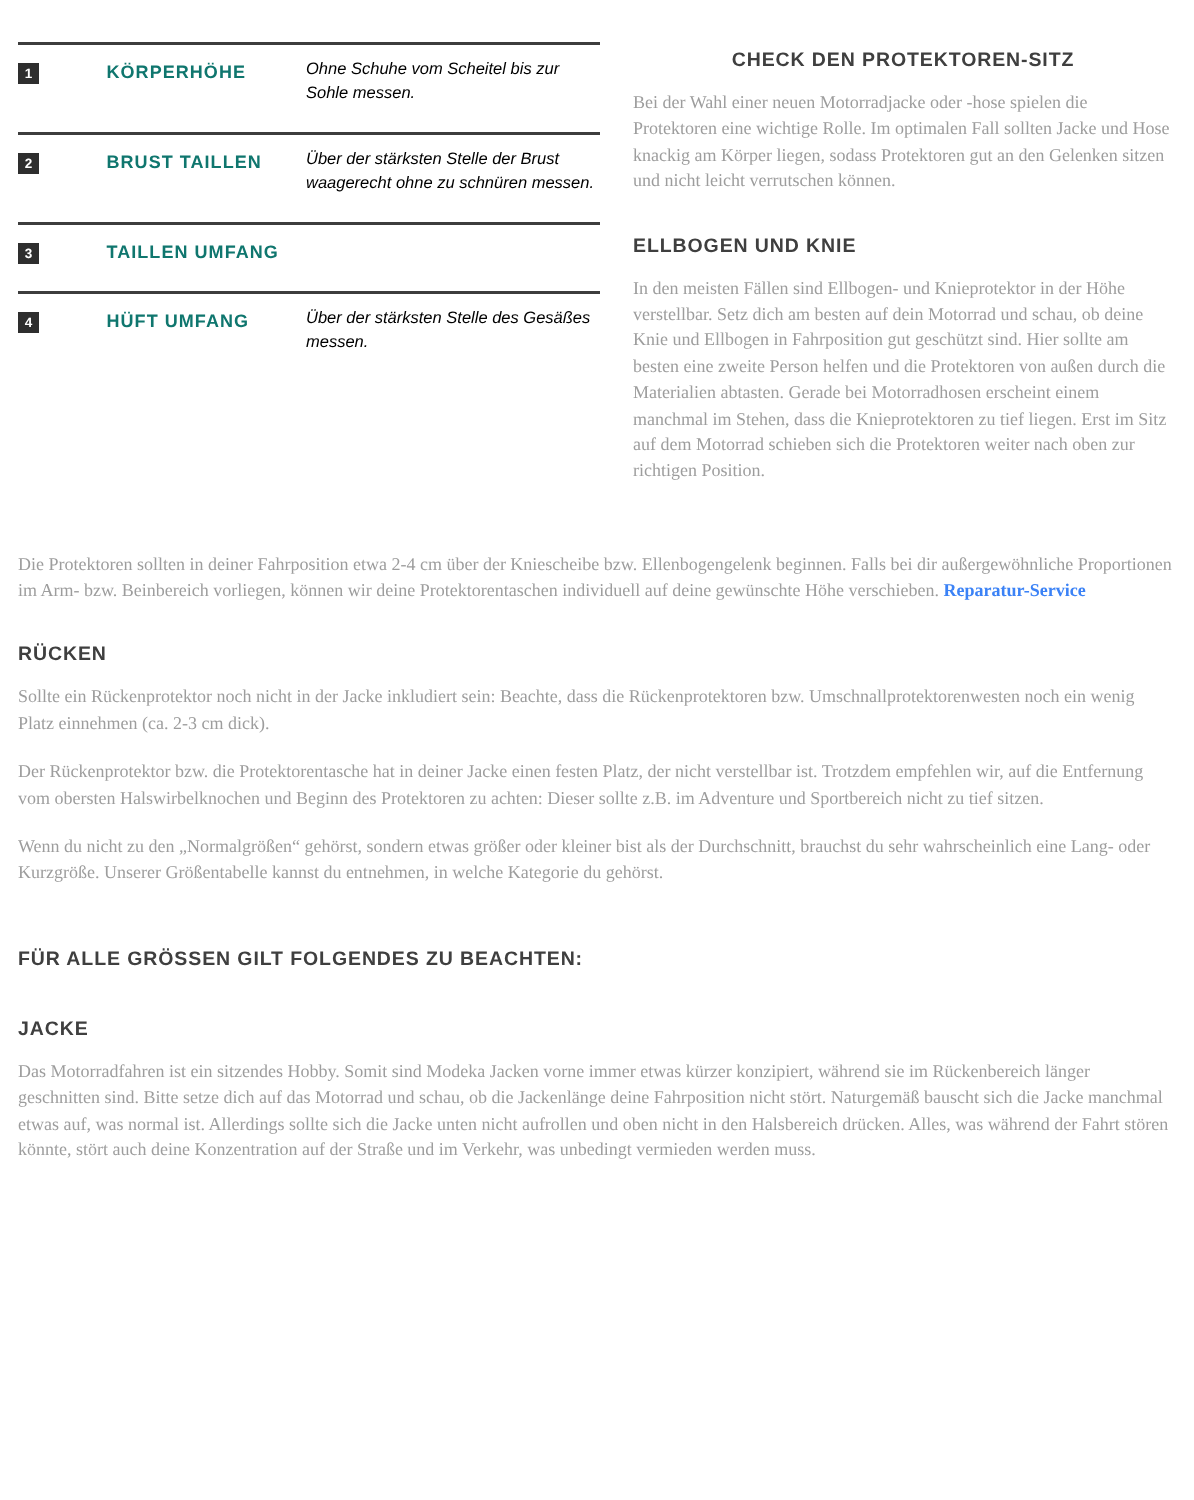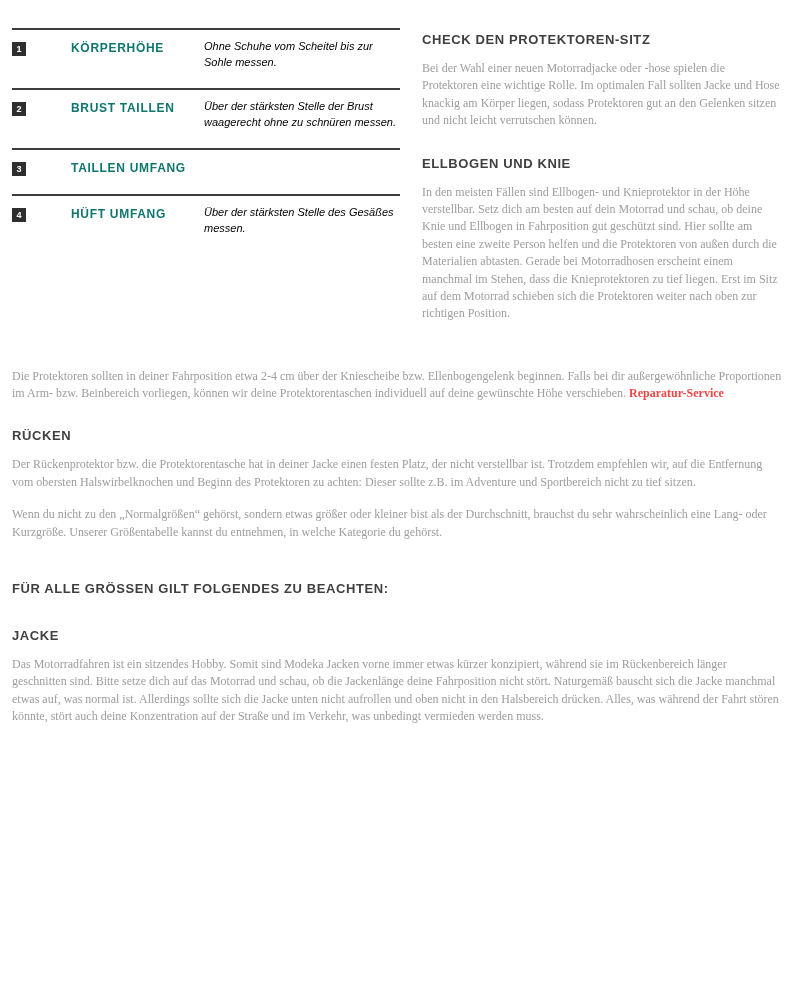--- a/index.html
+++ b/index.html
@@ -24,26 +24,26 @@
   }
   .m-label { font-size: 12px; font-weight: bold; color: #0f766e; letter-spacing: 0.7px; padding-left: 36px; }
   .m-desc { flex: 1; font-size: 11px; color: #000000; line-height: 1.42; padding-right: 4px; font-style: italic; }
   .right-col { flex: 1; min-width: 0; }
 
   
   h3 {
     font-size: 13px; font-weight: bold; color: #3f3f3f;
     letter-spacing: 0.6px; margin: 26px 0 13px 0;
   }
-  .right-col h3:first-child { margin-top: 4px; }
+  .right-col h3:first-child { margin-top: 4px; text-align: center; }
   p { font-size: 12px; color: #9d9d9d; line-height: 1.45; margin: 0 0 15px 0; font-family: Liberation Serif, serif; }
   .right-col p { margin-bottom: 21px; }
   .gap-lg { margin-top: 40px; }
   .gap-md { margin-top: 32px; }
-  .inline-link { color: #ef4444; font-weight: bold; text-decoration: none; }
+  .inline-link { color: #3b82f6; font-weight: bold; text-decoration: none; }
 </style>
 </head>
 <body>
 
 <div class="page">
 
   <div class="top-grid">
 
     <div class="measure-table">
       <div class="m-row">
@@ -80,20 +80,21 @@
       <p>Bei der Wahl einer neuen Motorradjacke oder -hose spielen die Protektoren eine wichtige Rolle. Im optimalen Fall sollten Jacke und Hose knackig am Körper liegen, sodass Protektoren gut an den Gelenken sitzen und nicht leicht verrutschen können.</p>
       <h3>ELLBOGEN UND KNIE</h3>
       <p>In den meisten Fällen sind Ellbogen- und Knieprotektor in der Höhe verstellbar. Setz dich am besten auf dein Motorrad und schau, ob deine Knie und Ellbogen in Fahrposition gut geschützt sind. Hier sollte am besten eine zweite Person helfen und die Protektoren von außen durch die Materialien abtasten. Gerade bei Motorradhosen erscheint einem manchmal im Stehen, dass die Knieprotektoren zu tief liegen. Erst im Sitz auf dem Motorrad schieben sich die Protektoren weiter nach oben zur richtigen Position.</p>
     </div>
 
   </div>
 
   <p><span>Die Protektoren sollten in deiner Fahrposition etwa 2-4 cm über der Kniescheibe bzw. Ellenbogengelenk beginnen. Falls bei dir außergewöhnliche Proportionen im Arm- bzw. Beinbereich vorliegen, können wir deine Protektorentaschen individuell auf deine gewünschte Höhe verschieben. </span><a href="#" class="inline-link">Reparatur-Service</a></p>
 
   <h3>RÜCKEN</h3>
+  <p>Sollte ein Rückenprotektor noch nicht in der Jacke inkludiert sein: Beachte, dass die Rückenprotektoren bzw. Umschnallprotektorenwesten noch ein wenig Platz einnehmen (ca. 2-3 cm dick).</p>
   <p>Der Rückenprotektor bzw. die Protektorentasche hat in deiner Jacke einen festen Platz, der nicht verstellbar ist. Trotzdem empfehlen wir, auf die Entfernung vom obersten Halswirbelknochen und Beginn des Protektoren zu achten: Dieser sollte z.B. im Adventure und Sportbereich nicht zu tief sitzen.</p>
 
   <p>Wenn du nicht zu den „Normalgrößen“ gehörst, sondern etwas größer oder kleiner bist als der Durchschnitt, brauchst du sehr wahrscheinlich eine Lang- oder Kurzgröße. Unserer Größentabelle kannst du entnehmen, in welche Kategorie du gehörst.</p>
 
   <h3 class="gap-lg">FÜR ALLE GRÖSSEN GILT FOLGENDES ZU BEACHTEN:</h3>
 
   <h3 class="gap-md">JACKE</h3>
   <p>Das Motorradfahren ist ein sitzendes Hobby. Somit sind Modeka Jacken vorne immer etwas kürzer konzipiert, während sie im Rückenbereich länger geschnitten sind. Bitte setze dich auf das Motorrad und schau, ob die Jackenlänge deine Fahrposition nicht stört. Naturgemäß bauscht sich die Jacke manchmal etwas auf, was normal ist. Allerdings sollte sich die Jacke unten nicht aufrollen und oben nicht in den Halsbereich drücken. Alles, was während der Fahrt stören könnte, stört auch deine Konzentration auf der Straße und im Verkehr, was unbedingt vermieden werden muss.</p>
 
 </div>

